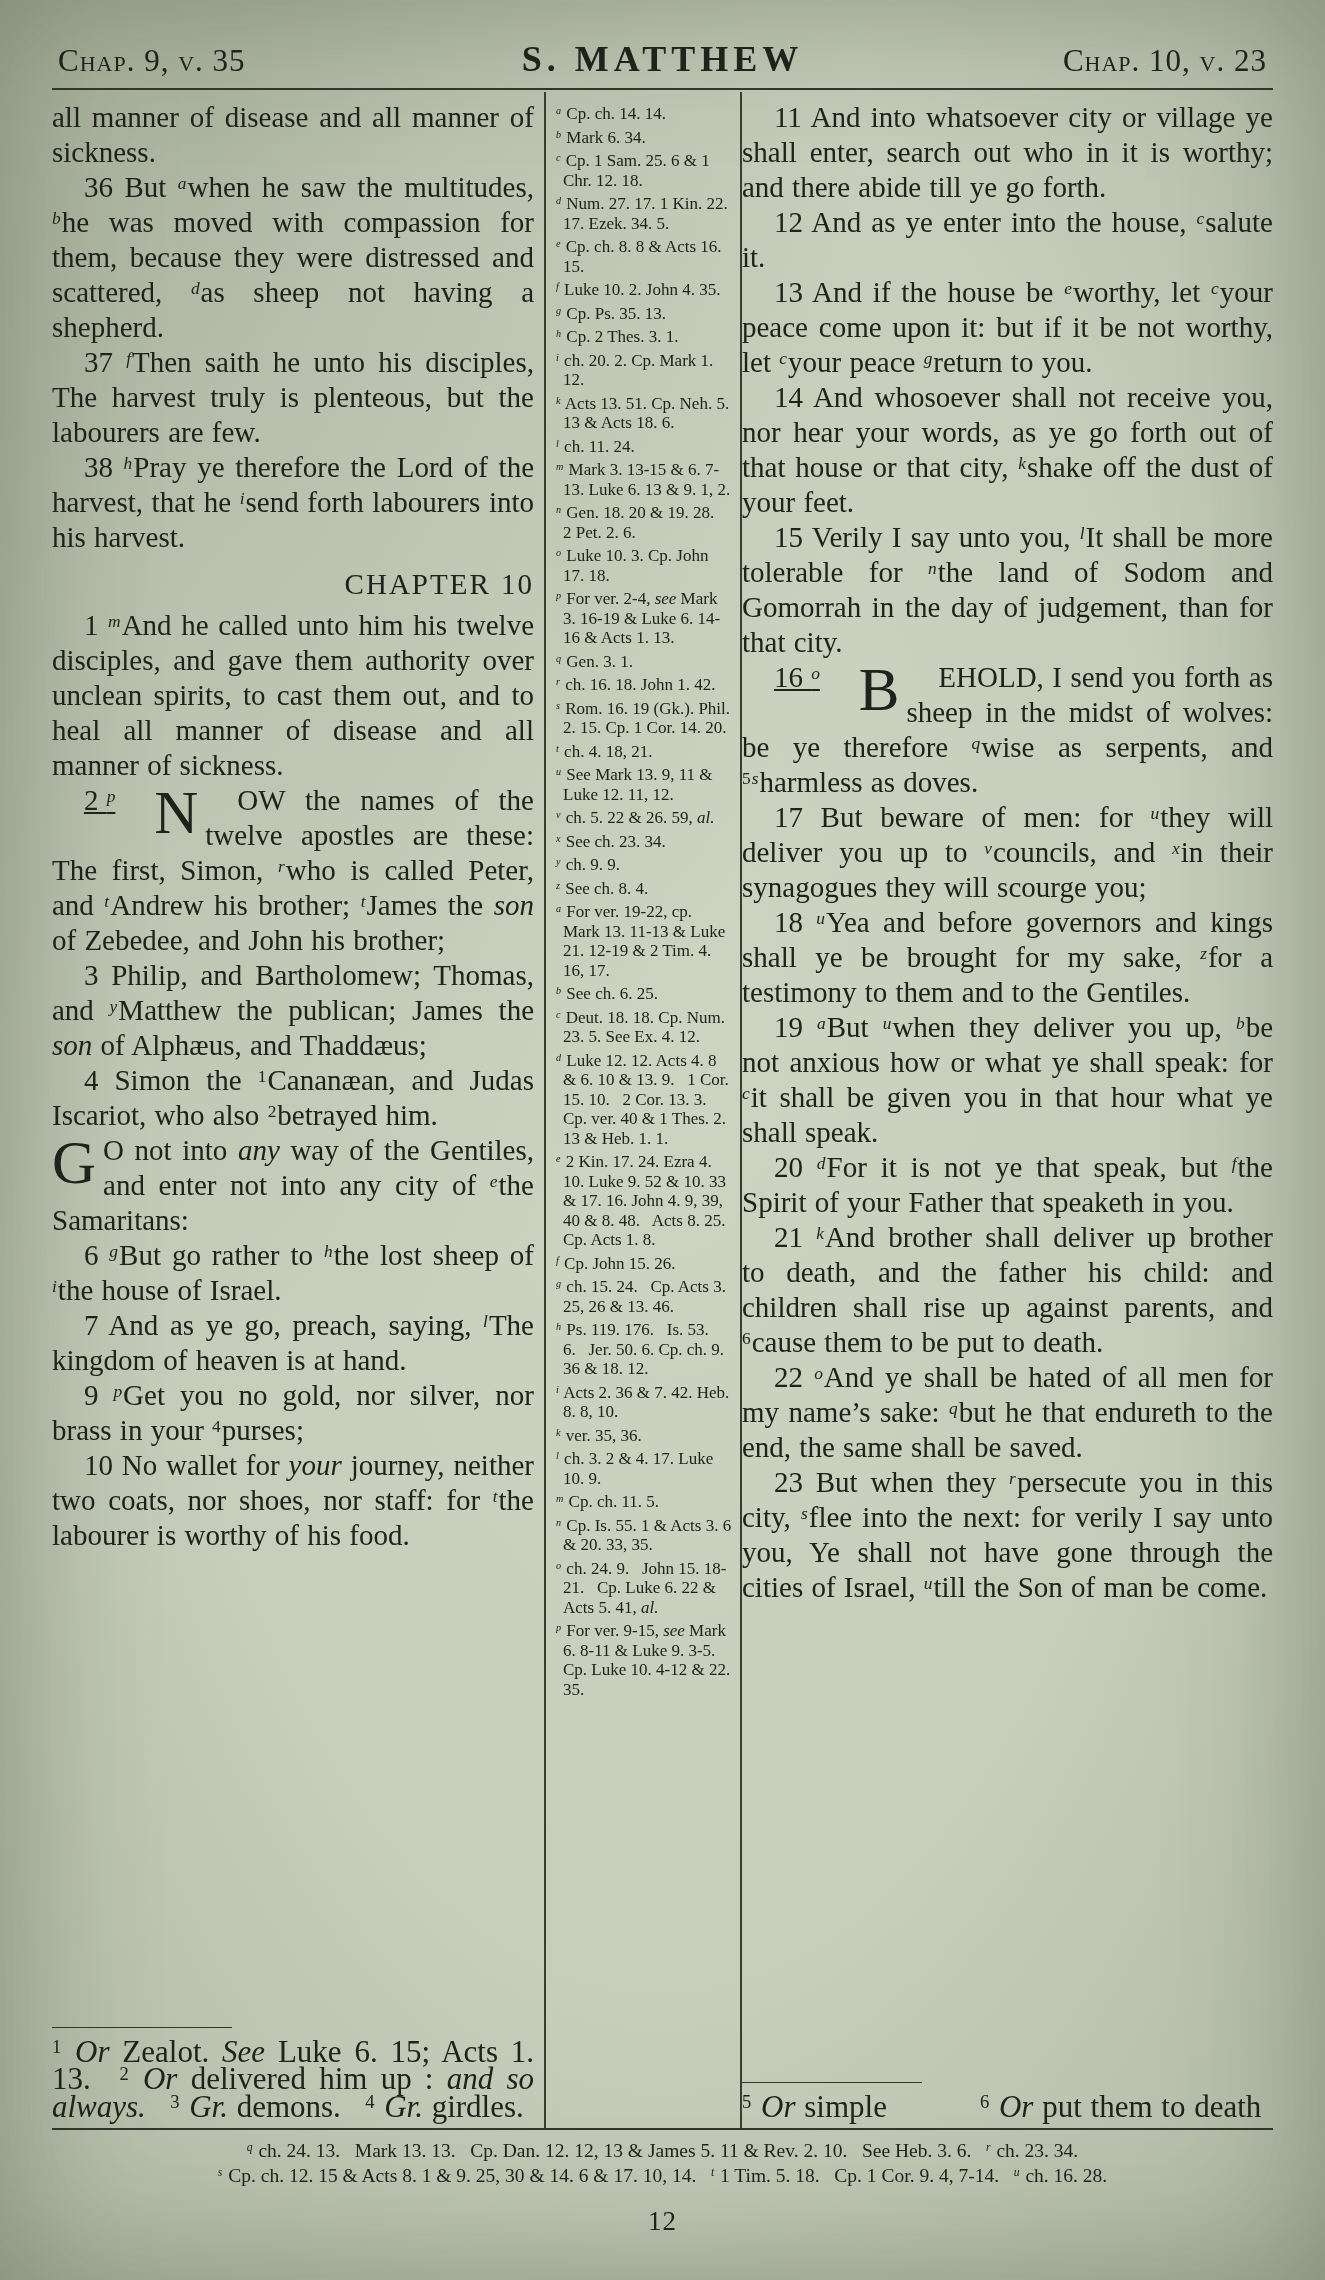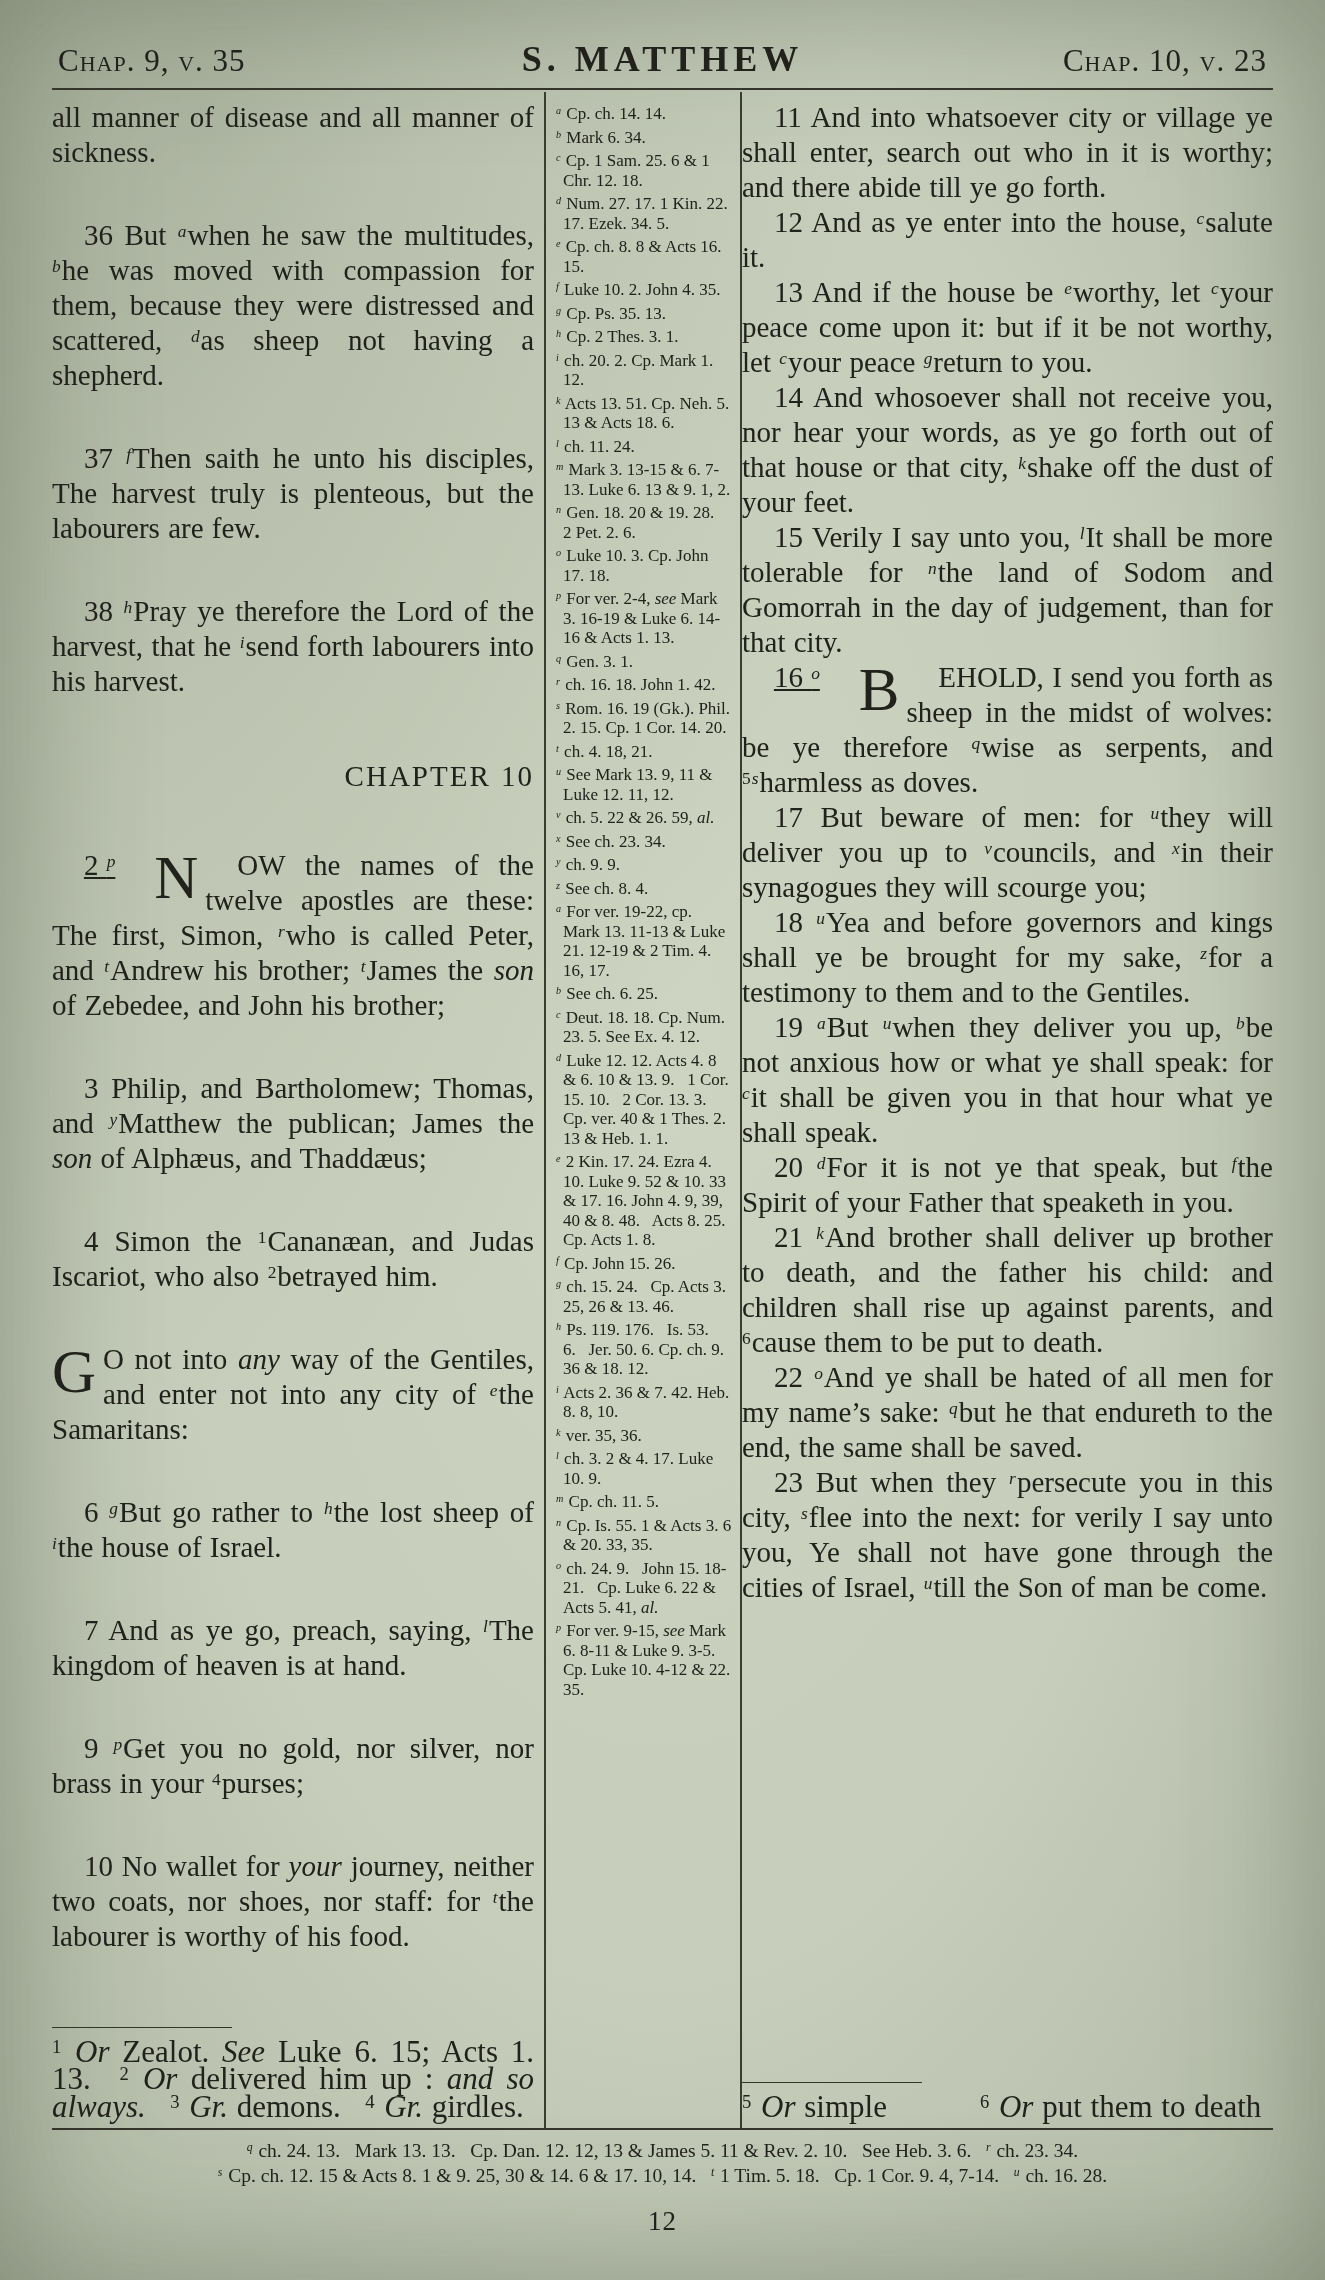--- a/index.html
+++ b/index.html
@@ -27,21 +27,21 @@
   .columns {
     display:grid; grid-template-columns:492px 198px 1fr;
     height:2036px; overflow:hidden; margin-top:2px;
   }
   .col-left,.col-right {
     display:flex; flex-direction:column;
     font-size:29px; line-height:35px; text-align:justify;
     word-spacing:1px; padding-top:8px;
     hyphens:auto;
   }
-  .col-left  { padding-right:10px;gap:48px; }
+  .col-left  { padding-right:10px; }
   .col-right { }
   .col-refs {
     border-left:2px solid #3a3c30; border-right:2px solid #3a3c30;
     padding:12px 8px 0 10px;
     font-size:17px; line-height:19.5px;
   }
   .ref-entry { margin-bottom:4px; text-indent:-7px; padding-left:7px; }
   .verse { text-indent:1.1em; }
   .verse.noindent { text-indent:0; }
   .chapter-heading {
@@ -75,20 +75,21 @@
 
   <div class="hrule"></div>
 
   <main class="columns">
     <section class="col-left" id="col-left">
         <p class="verse noindent">all manner of disease and all manner of sickness.</p>
         <p class="verse">36 But <sup class="ref">a</sup>when he saw the multitudes, <sup class="ref">b</sup>he was moved with compassion for them, because they were distressed and scattered, <sup class="ref">d</sup>as sheep not having a shepherd.</p>
         <p class="verse">37 <sup class="ref">f</sup>Then saith he unto his disciples, The harvest truly is plenteous, but the labourers are few.</p>
         <p class="verse">38 <sup class="ref">h</sup>Pray ye therefore the Lord of the harvest, that he <sup class="ref">i</sup>send forth labourers into his harvest.</p>
         <h2 class="chapter-heading">CHAPTER 10</h2>
+        <p class="verse">1 <sup class="ref">m</sup>And he called unto him his twelve disciples, and gave them authority over unclean spirits, to cast them out, and to heal all manner of disease and all manner of sickness.</p>
         <p class="verse"><span class="dropblock">
             <span class="drop-pre">2 <sup class="ref">p</sup></span>
             <span class="dropcap">N</span>
           </span>OW the names of the twelve apostles are these: The first, Simon, <sup class="ref">r</sup>who is called Peter, and <sup class="ref">t</sup>Andrew his brother; <sup class="ref">t</sup>James the <em>son</em> of Zebedee, and John his brother;</p>
         <p class="verse">3 Philip, and Bartholomew; Thomas, and <sup class="ref">y</sup>Matthew the publican; James the <em>son</em> of Alphæus, and Thaddæus;</p>
         <p class="verse">4 Simon the <sup class="fnum">1</sup>Cananæan, and Judas Iscariot, who also <sup class="fnum">2</sup>betrayed him.</p>
         <p class="verse noindent"><span class="dropblock">
             <span class="dropcap">G</span>
           </span>O not into <em>any</em> way of the Gentiles, and enter not into any city of <sup class="ref">e</sup>the Samaritans:</p>
         <p class="verse">6 <sup class="ref">g</sup>But go rather to <sup class="ref">h</sup>the lost sheep of <sup class="ref">i</sup>the house of Israel.</p>

